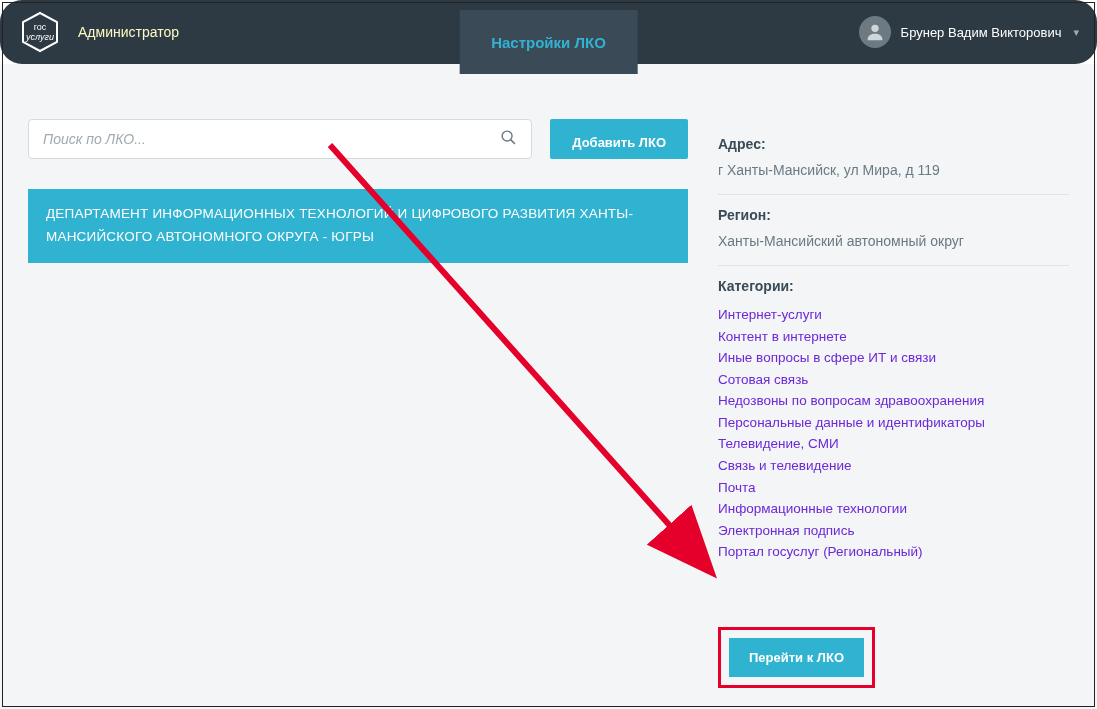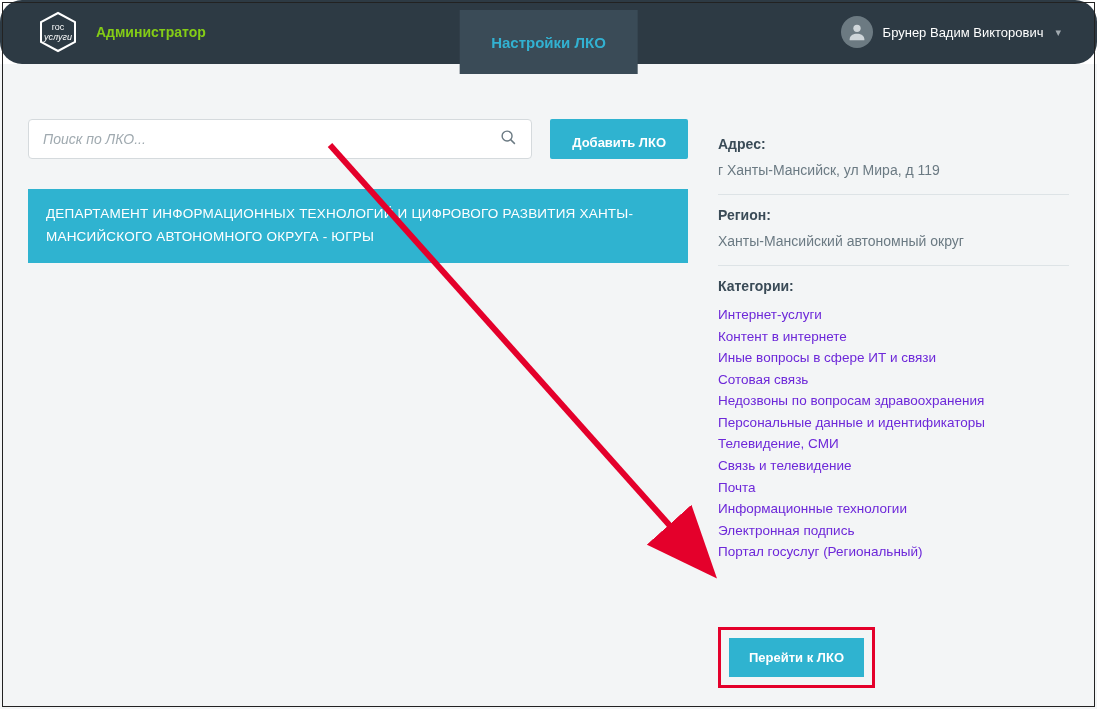--- a/index.html
+++ b/index.html
@@ -9,37 +9,37 @@
       width: 1097px;
       height: 709px;
       overflow: hidden;
       position: relative;
     }
     .header {
       background: #2d3a44;
       display: flex;
       align-items: center;
       height: 64px;
-      padding: 0 36px;
+      padding: 0 18px;
       position: relative;
       border-radius: 22px;
     }
     .logo-wrap {
       display: flex;
       align-items: center;
       gap: 10px;
     }
     .logo-hex {
       width: 44px;
       height: 44px;
       position: relative;
     }
     .role-label {
-      color: #84cc16;
-      font-weight: 700;
+      color: #fef9c3;
+      font-weight: 400;
       font-size: 14px;
       margin-left: 6px;
     }
     .header-tab {
       position: absolute;
       left: 50%;
       transform: translateX(-50%);
       height: 100%;
       background: #3a4b57;
       color: #32b1d1;

